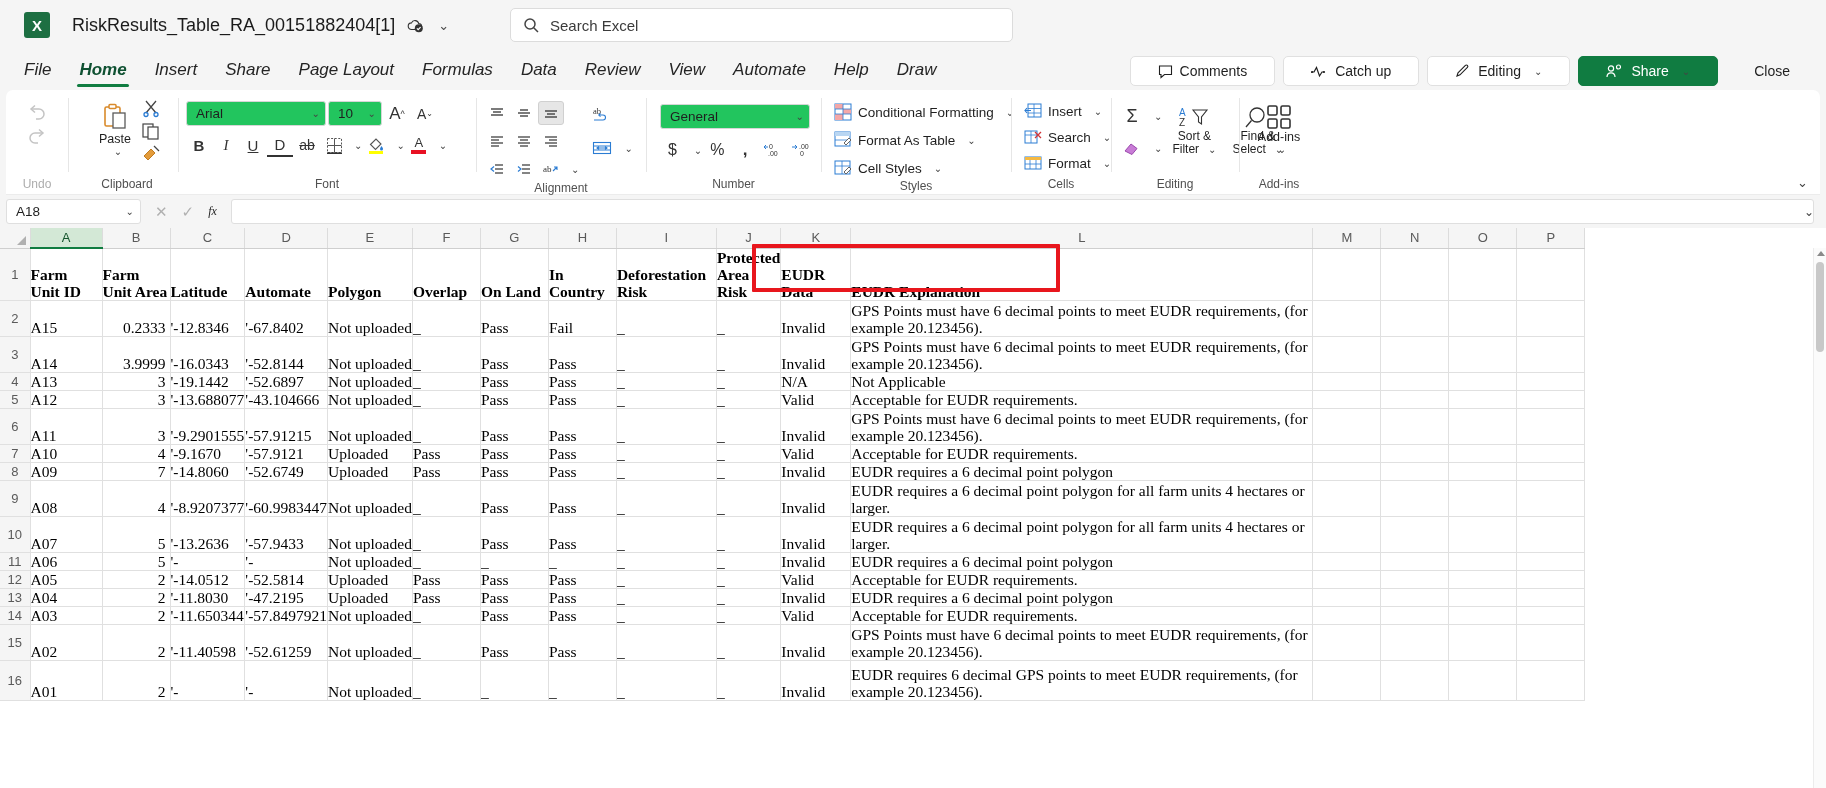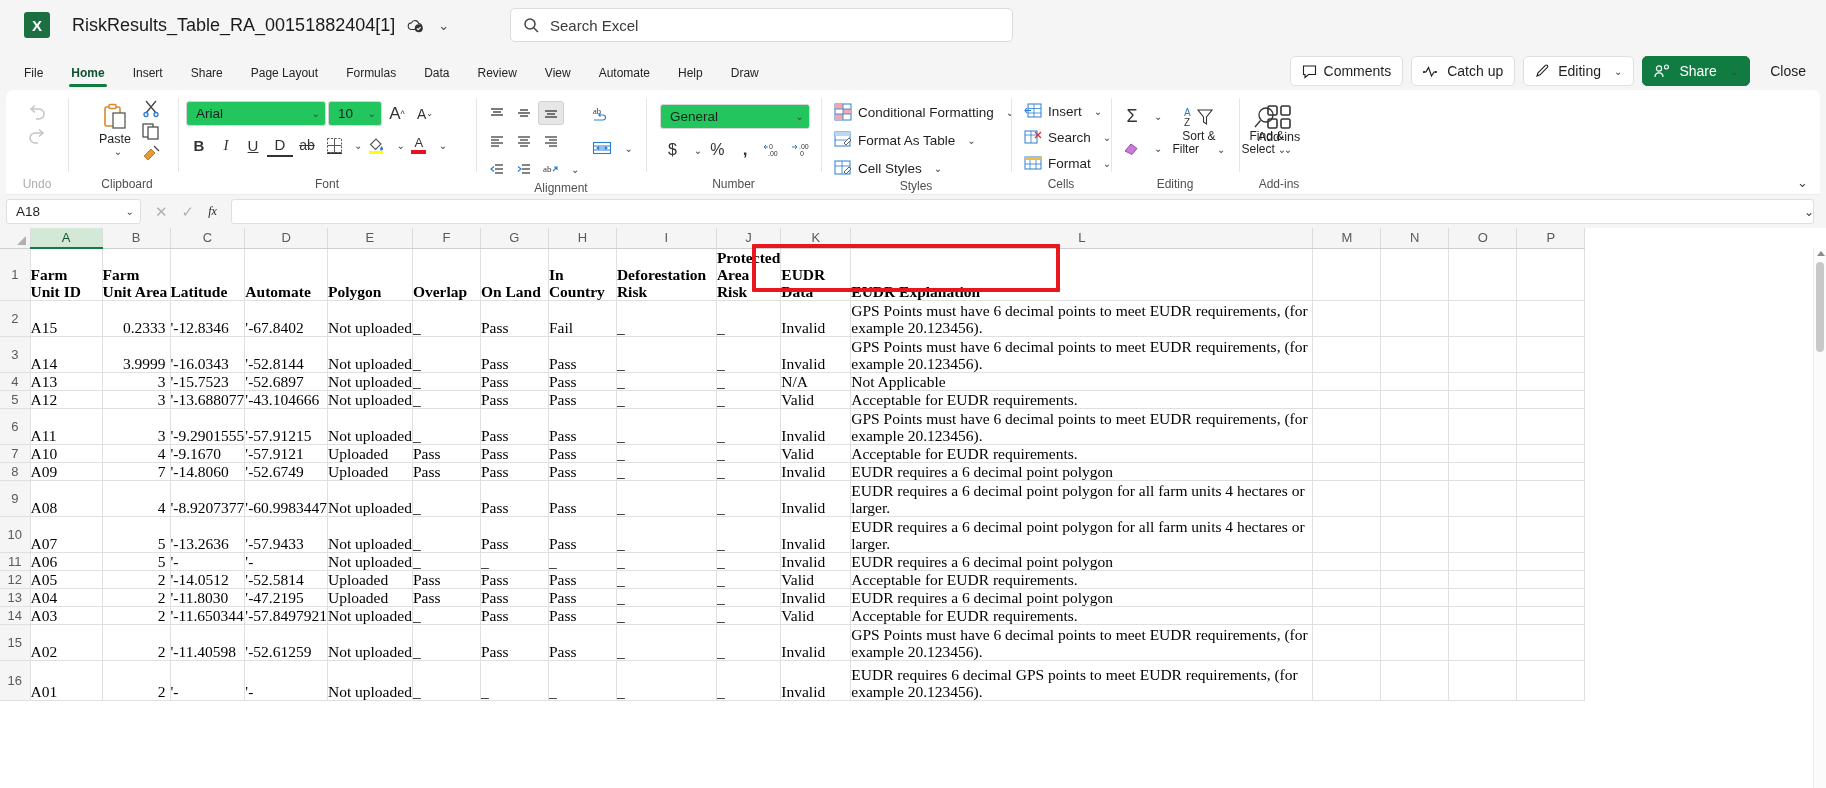--- a/index.html
+++ b/index.html
@@ -69,25 +69,26 @@
   
   .tabbar {
     height: 40px;
     background: #f5f5f5;
     display: flex;
     align-items: flex-end;
     padding-left: 10px;
     position: relative;
   }
   .tab {
-    font-size: 12px;
+    font-size: 17px;
     color: #242424;
     padding: 6px 14px 10px 14px;
     white-space: nowrap;
     cursor: default;
+    font-style: italic;
   }
   .tab.active {
     font-weight: bold;
     color: #0f5132;
     position: relative;
   }
   .tab.active::after {
     content:"";
     position:absolute;
     left: 12px; right: 12px; bottom: 3px;
@@ -104,21 +105,21 @@
     gap: 8px;
   }
   .pill {
     height: 30px;
     border: 1px solid #e0e0e0;
     border-radius: 5px;
     background: #ffffff;
     display: flex;
     align-items: center;
     gap: 7px;
-    padding: 0 11px;
+    padding: 0 27px;
     font-size: 14px;
     color: #1f1f1f;
     white-space: nowrap;
   }
   .pill.green {
     background: #107c41;
     border-color: #107c41;
     color: #ffffff;
   }
   .pill.plain { border-color: transparent; background: transparent; }
@@ -746,21 +747,21 @@
       </div>
       <div class="btn-v" style="font-size:12px;line-height:13px;">
         <span class="ico">
           <svg width="30" height="24" viewBox="0 0 30 24">
               <text x="0" y="10" font-size="10" fill="#2b7cd3" font-family="Liberation Sans">A</text>
               <text x="0" y="20" font-size="10" fill="#333" font-family="Liberation Sans">Z</text>
               <path d="M14 4h14l-5.5 7v7l-3-2v-5z" fill="none" stroke="#333" stroke-width="1.1"></path>
             </svg>
         </span>
         <span>Sort &amp;</span>
-        <span style="display:flex;gap:12px;align-items:center;">
+        <span style="display:flex;gap:3px;align-items:center;">
           <span>Filter</span>
           <span class="chev">⌄</span>
         </span>
       </div>
       <div class="btn-v" style="font-size:12px;line-height:13px;">
         <span class="ico">
           <svg width="28" height="24" viewBox="0 0 28 24">
               <circle cx="13" cy="9" r="7" fill="none" stroke="#333" stroke-width="1.3"></circle>
               <line x1="7.5" y1="14.5" x2="2" y2="21" stroke="#333" stroke-width="1.3"></line>
             </svg>
@@ -905,21 +906,21 @@
           <td class="cell wrap">GPS Points must have 6 decimal points to meet EUDR requirements, (for example 20.123456).</td>
           <td class="cell"></td>
           <td class="cell"></td>
           <td class="cell"></td>
           <td class="cell"></td>
         </tr>
         <tr style="height: 18px;">
           <td class="rowhdr">4</td>
           <td class="cell">A13</td>
           <td class="cell num">3</td>
-          <td class="cell">'-15.7523</td>
+          <td class="cell">'-19.1442</td>
           <td class="cell">'-52.6897</td>
           <td class="cell">Not uploaded</td>
           <td class="cell">_</td>
           <td class="cell">Pass</td>
           <td class="cell">Pass</td>
           <td class="cell">_</td>
           <td class="cell">_</td>
           <td class="cell">N/A</td>
           <td class="cell wrap">Not Applicable</td>
           <td class="cell"></td>

